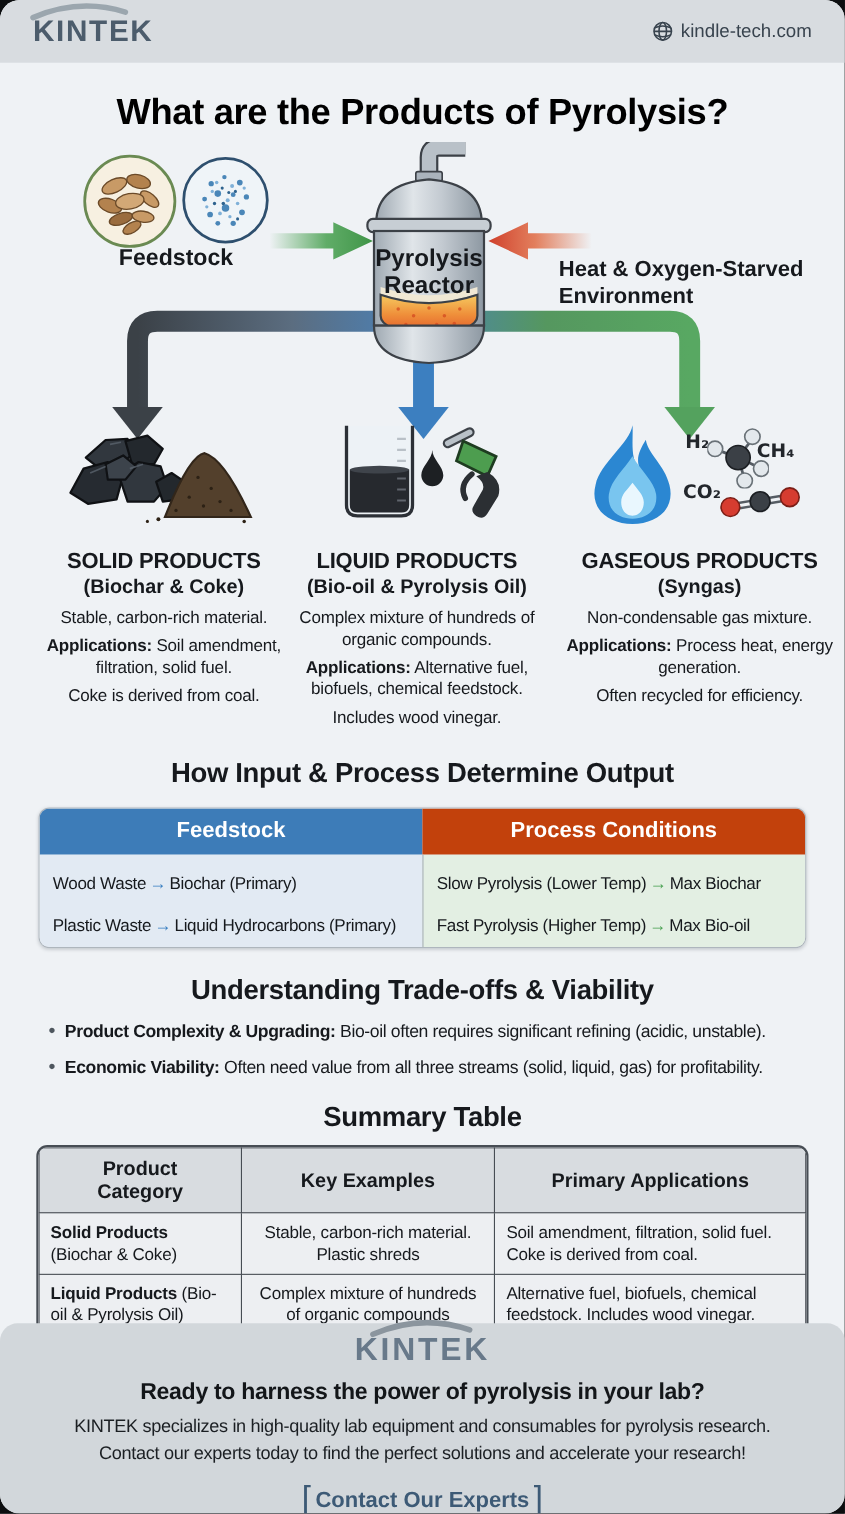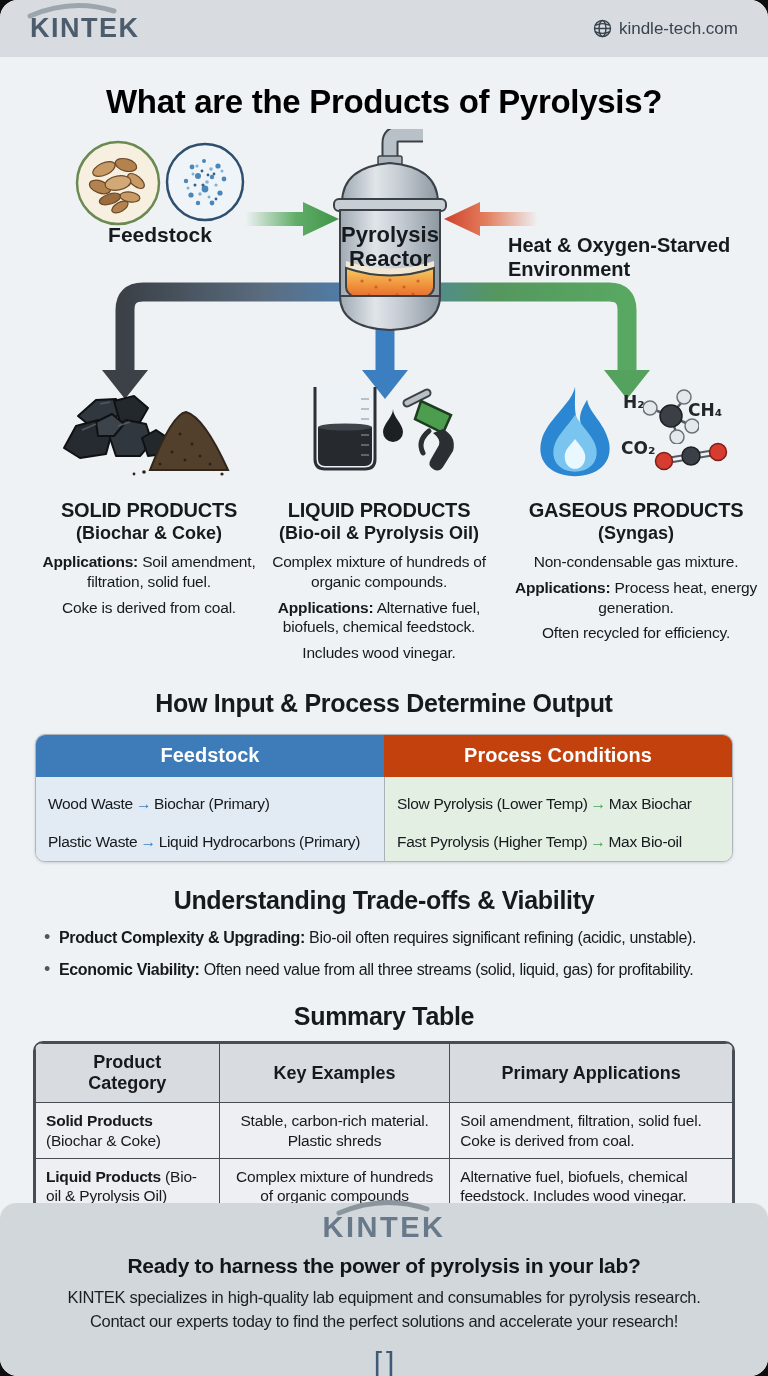--- a/index.html
+++ b/index.html
@@ -333,20 +333,21 @@
         <circle cx="27" cy="-4" r="8.5" fill="#d63c30" stroke="#7c1f17" stroke-width="1.5"></circle>
       </svg>
     </div>
   </div>
 
   <div class="products">
     <div class="pcol">
       <div class="ptitle">SOLID PRODUCTS</div>
       <div class="psub">(Biochar &amp; Coke)</div>
       <div class="pbody">
+        <p>Stable, carbon-rich material.</p>
         <p><span class="blabel">Applications:</span><span> Soil amendment, filtration, solid fuel.</span></p>
         <p>Coke is derived from coal.</p>
       </div>
     </div>
     <div class="pcol mid">
       <div class="ptitle">LIQUID PRODUCTS</div>
       <div class="psub">(Bio-oil &amp; Pyrolysis Oil)</div>
       <div class="pbody">
         <p>Complex mixture of hundreds of organic compounds.</p>
         <p><span class="blabel">Applications:</span><span> Alternative fuel, biofuels, chemical feedstock.</span></p>
@@ -429,17 +430,18 @@
         </svg>
       <span class="f-logo-text">KINTEK</span>
     </div>
     <div class="f-head">Ready to harness the power of pyrolysis in your lab?</div>
     <div class="f-para">
       <div>KINTEK specializes in high-quality lab equipment and consumables for pyrolysis research.</div>
       <div>Contact our experts today to find the perfect solutions and accelerate your research!</div>
     </div>
     <button class="f-btn">
       <span class="f-br">[</span>
+      <span>Contact Our Experts</span>
       <span class="f-br">]</span>
     </button>
   </div>
 
 </div>
 
 </body></html>

